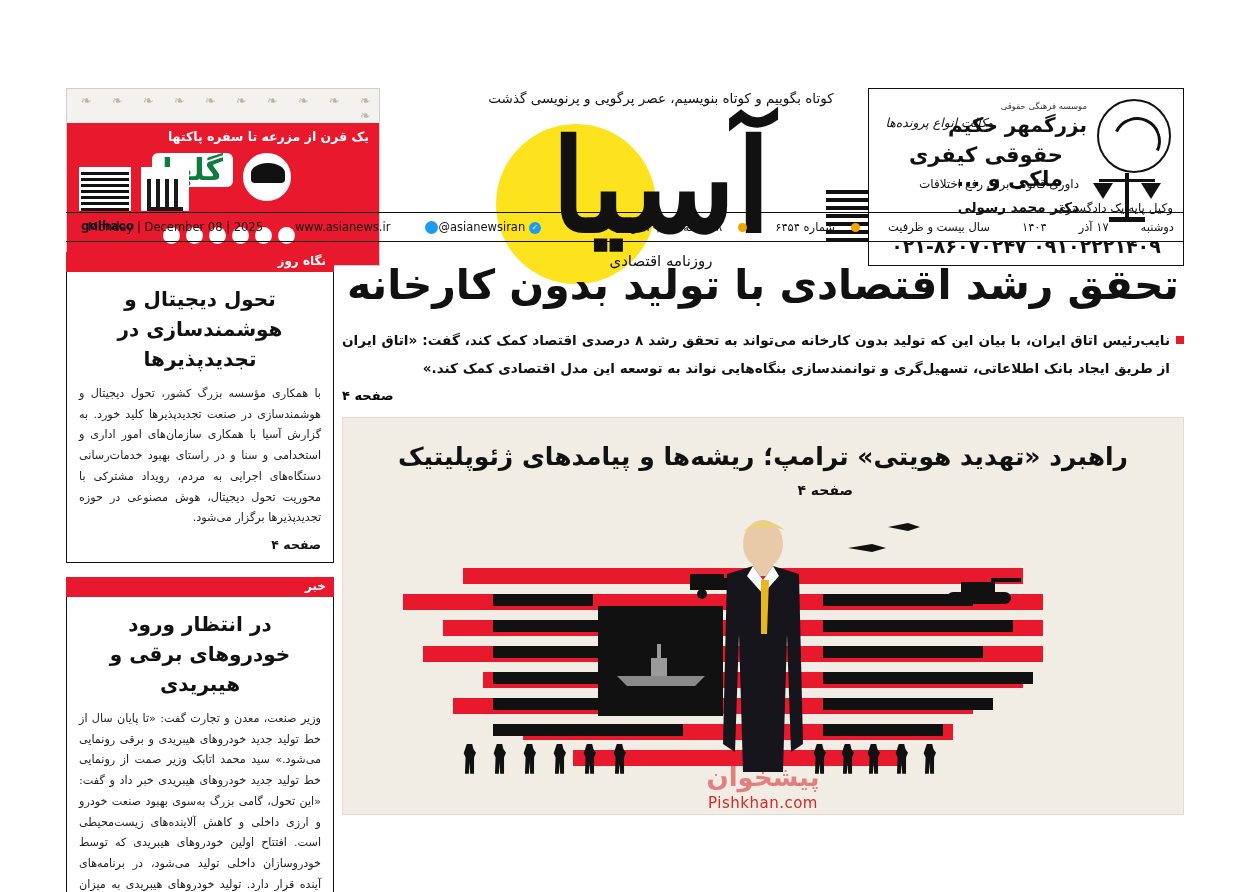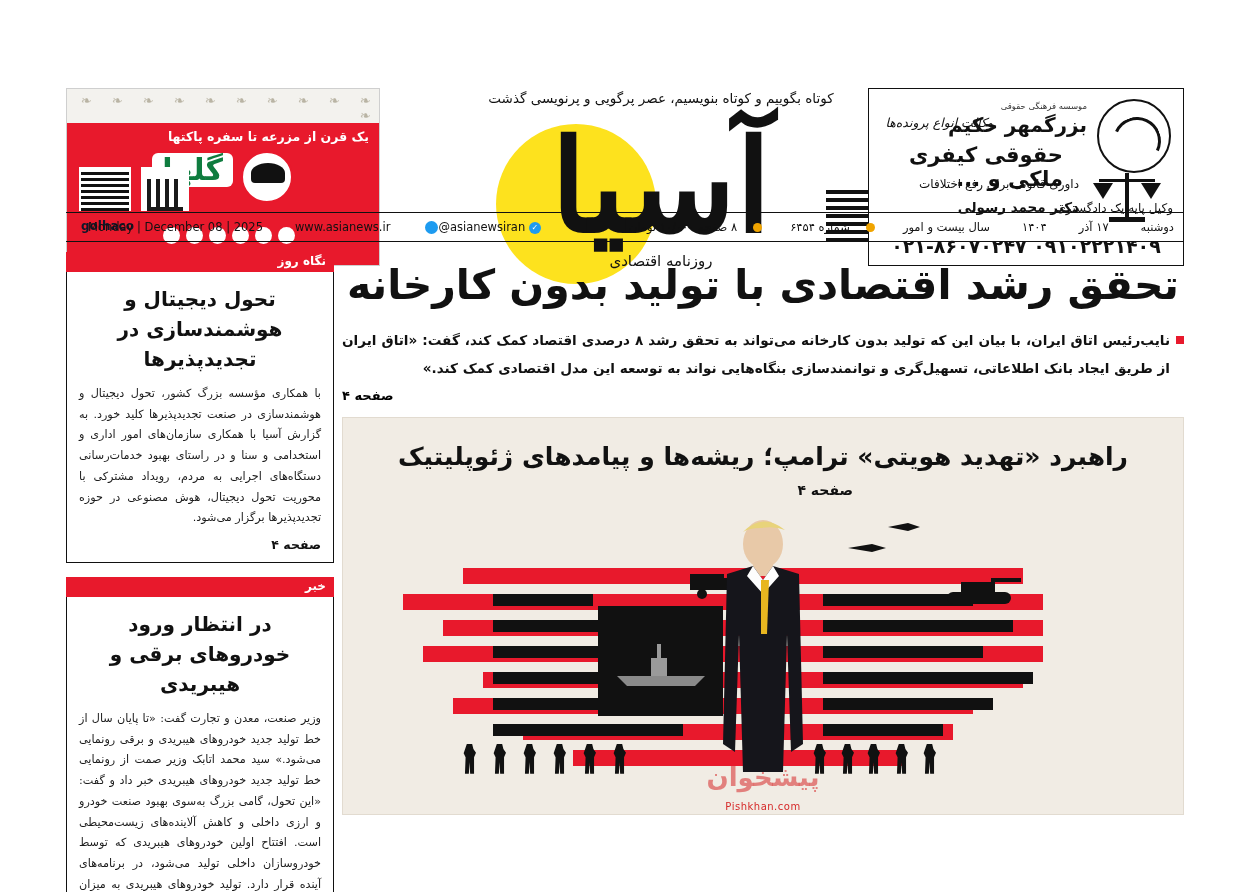--- a/index.html
+++ b/index.html
@@ -485,21 +485,21 @@
     font-size: 26px;
     color: rgba(214,40,40,.55);
     font-weight: bold;
     direction: rtl;
   }
   .watermark2 {
     position: absolute;
     left: 50%;
     transform: translateX(-50%);
     bottom: 2px;
-    font-size: 10px;
+    font-size: 15px;
     color: #d62828;
     letter-spacing: .5px;
     direction: ltr;
   }
   .soldier {
     position: absolute;
     bottom: 40px;
     width: 13px; height: 30px;
     background: #111;
     clip-path: polygon(30% 0,70% 0,80% 18%,100% 30%,85% 45%,85% 100%,55% 100%,50% 62%,45% 100%,15% 100%,20% 45%,5% 32%);
@@ -560,21 +560,21 @@
       <div class="l4">دکتر محمد رسولی</div>
       <div class="l5">وکیل پایه یک دادگستری</div>
       <div class="phone">۰۹۱۰۲۲۲۱۴۰۹    ۰۲۱-۸۶۰۷۰۲۴۷</div>
     </div>
   </div>
 
   <div class="infobar">
     <span class="seg">دوشنبه</span>
     <span class="seg">۱۷ آذر</span>
     <span class="seg">۱۴۰۴</span>
-    <span class="seg">سال بیست و امور</span>
+    <span class="seg">سال بیست و ظرفیت</span>
     <span class="bullet"></span>
     <span class="seg">شماره ۶۴۵۴</span>
     <span class="bullet"></span>
     <span class="seg">۸ صفحه ۱۰/۰۰۰ تومان</span>
     <span class="spacer"></span>
     <span class="seg ltr">
       <span class="tw"></span><span>@asianewsiran</span>
       <span class="verified">✓</span>
     </span>
     <span class="seg ltr">www.asianews.ir</span>

